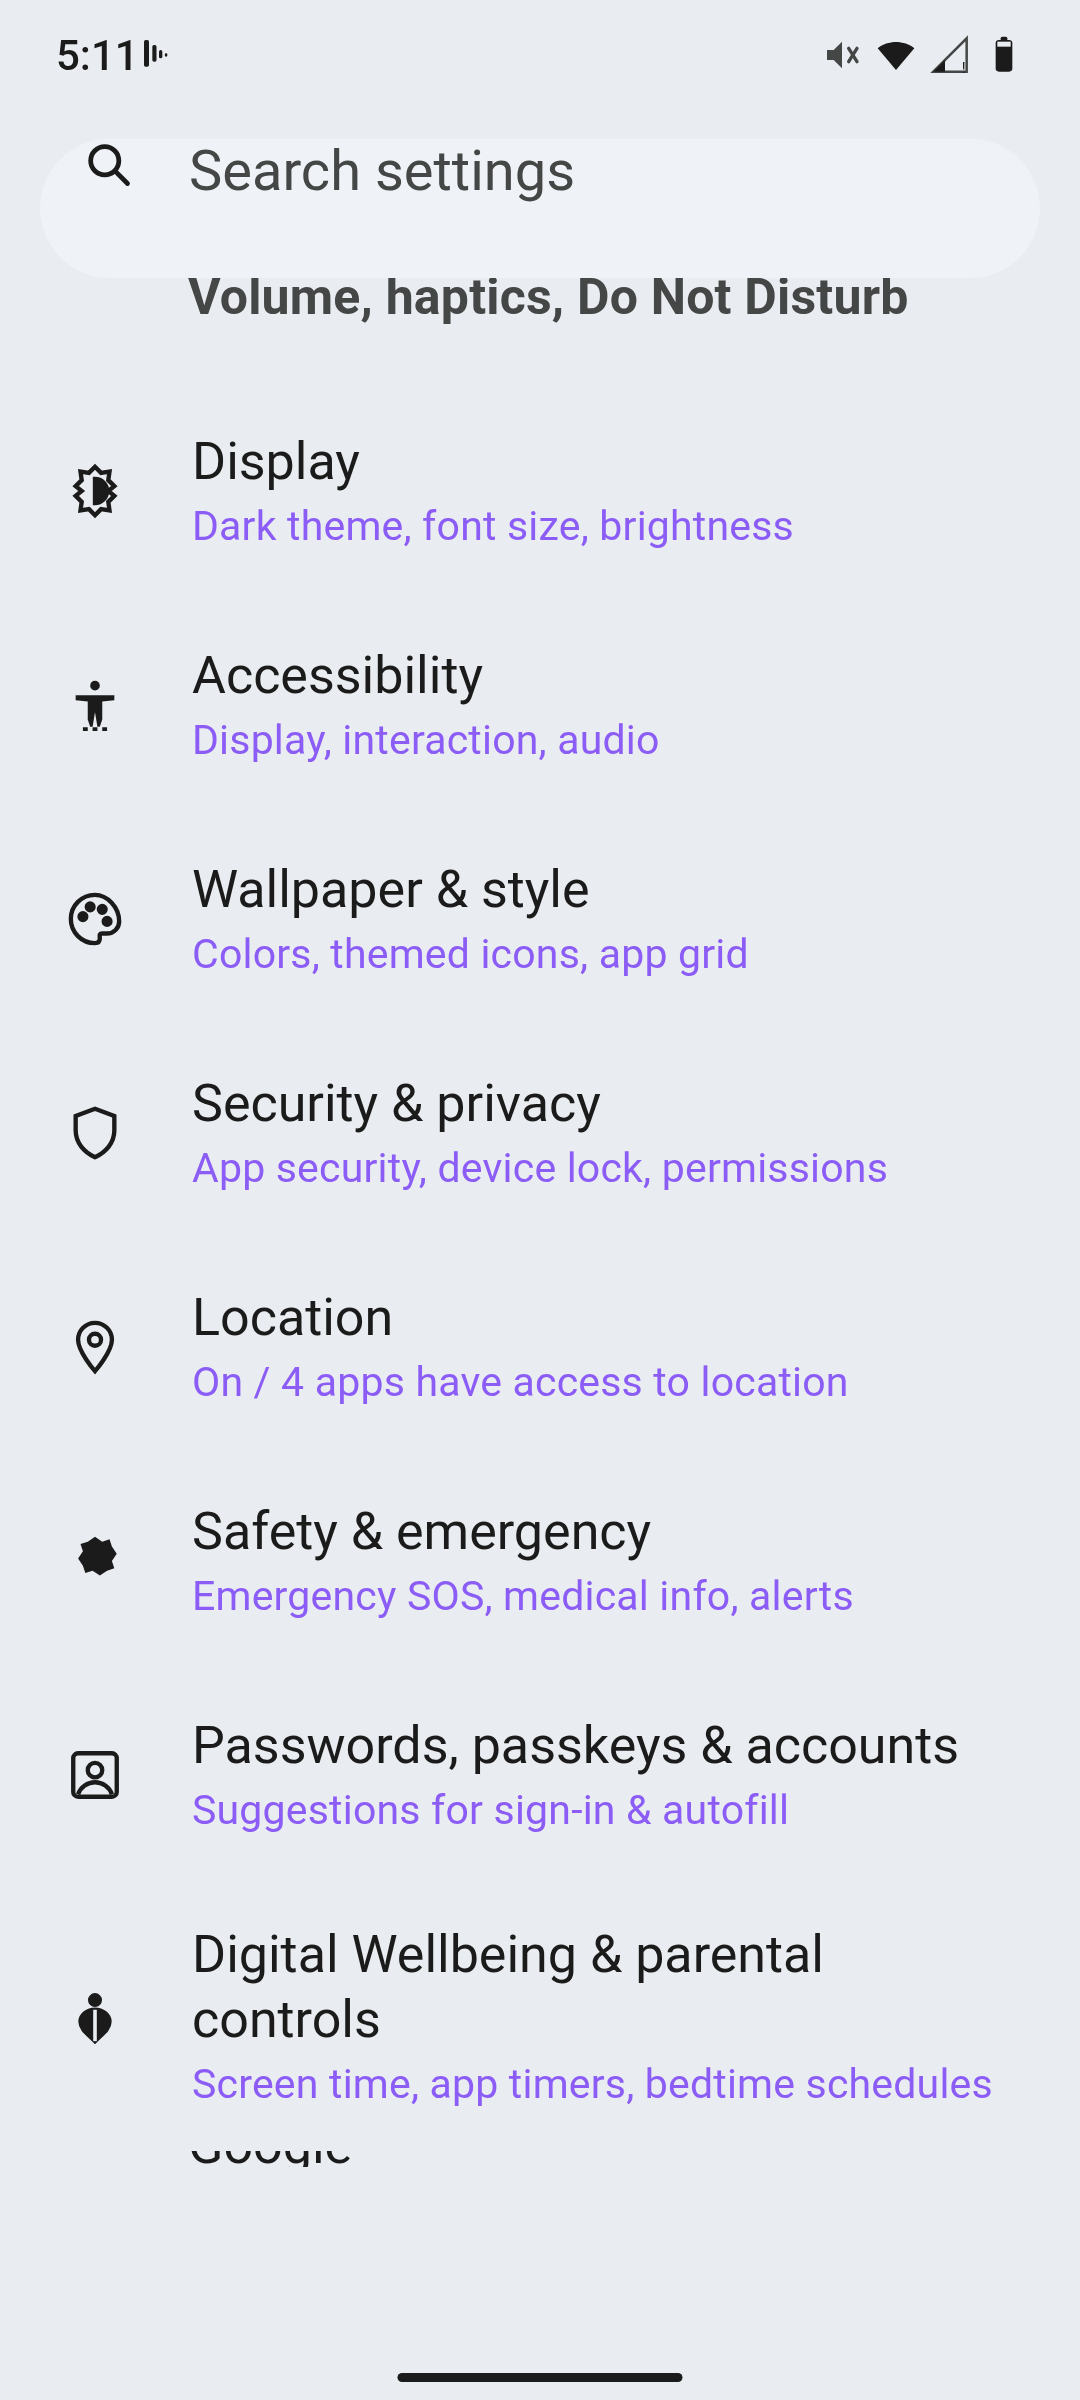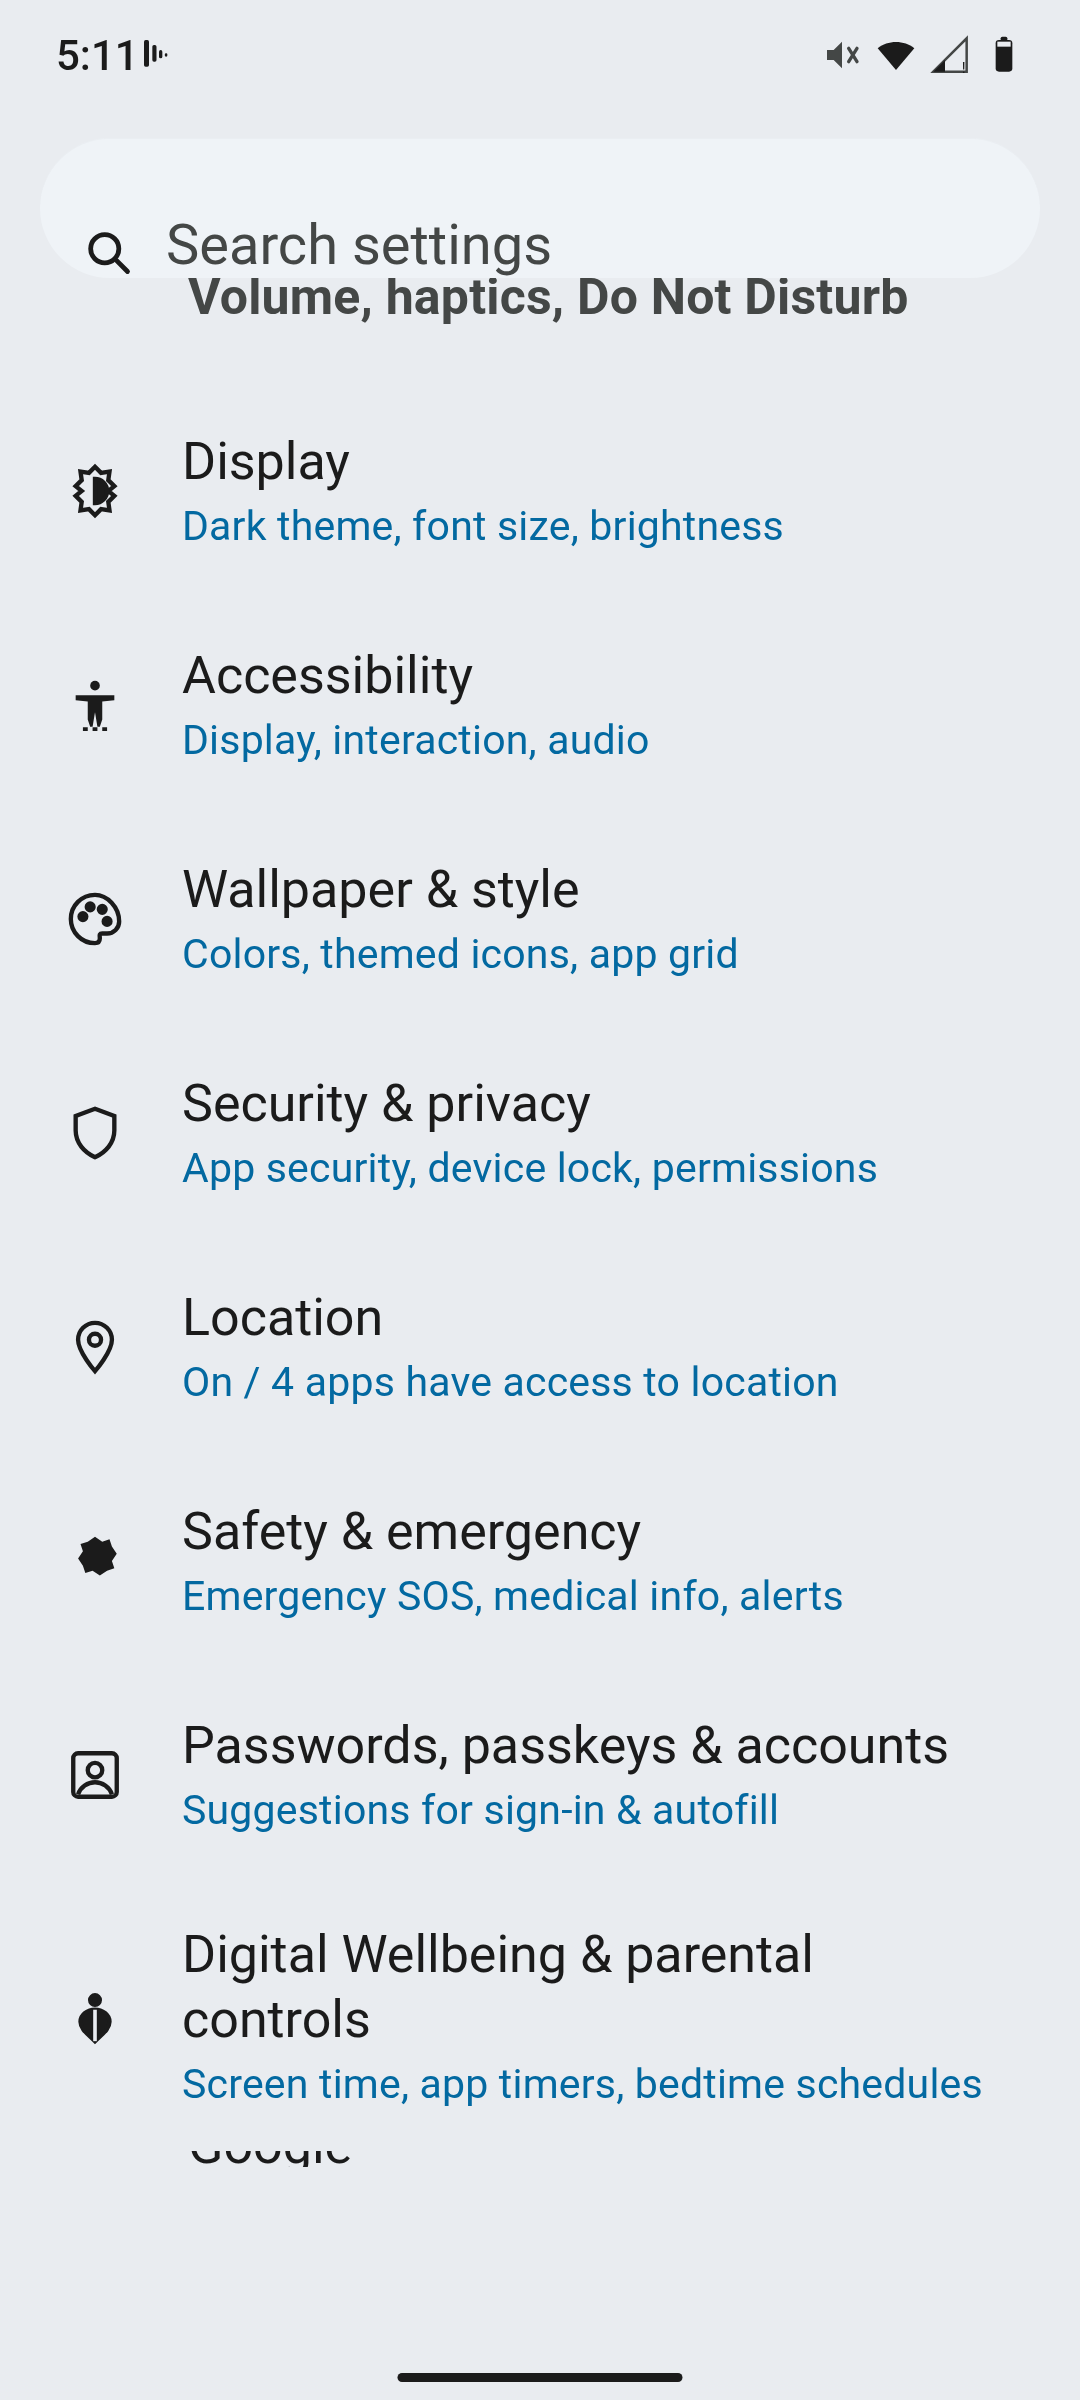--- a/index.html
+++ b/index.html
@@ -9,37 +9,37 @@
     
     .status-bar { height:110px; display:flex; align-items:center; justify-content:space-between; padding:0 56px; }
     .status-left { display:flex; align-items:center; }
     .status-time { font-size:42px; font-weight:500; color:#1b1b1b; }
     .status-right { display:flex; align-items:center; gap:14px; }
     .status-icon { width:40px; height:40px; display:flex; align-items:center; justify-content:center; }
     .status-icon svg { width:100%; height:100%; }
 
     
     .search-wrap { padding:28px 40px 0 40px; }
-    .search-pill { height:140px; background:#eff3f7; border-radius:70px; display:flex; align-items:flex-end; padding:0 42px; gap:32px; box-shadow:0 1px 0 rgba(0,0,0,0.02) inset; }
+    .search-pill { height:140px; background:#eff3f7; border-radius:70px; display:flex; align-items:flex-start; padding:0 42px; gap:55px; box-shadow:0 1px 0 rgba(0,0,0,0.02) inset; }
     .search-icon-wrap { width:52px; height:52px; display:flex; align-items:center; justify-content:center; }
     .search-icon-wrap svg { width:52px; height:52px; }
     .search-placeholder { font-size:56px; color:#444746; font-weight:400; }
 
     
     .partial-sub { padding:30px 0 0 188px; font-size:50px; color:#444746; letter-spacing:0.2px; line-height:1; height:58px; overflow:hidden; position:relative;font-weight:bold; }
     .partial-sub span { display:block; transform:translateY(-36px); }
 
     
     .list { padding-top:48px; }
-    .row { display:flex; align-items:center; padding:40px 52px 40px 48px; gap:40px; min-height:214px; }
+    .row { display:flex; align-items:center; padding:40px 52px 40px 48px; gap:50px; min-height:214px; }
     .row .icon-col { width:94px; display:flex; align-items:center; justify-content:center; flex-shrink:0; }
     .row .icon-col svg { width:58px; height:58px; }
     .row .texts { flex:1; display:flex; flex-direction:column; gap:6px; padding-right:20px; }
     .row .title { font-size:52px; font-weight:400; color:#1b1b1b; line-height:1.25; }
-    .row .sub { font-size:41px; color:#0369a1; letter-spacing:0.2px; line-height:1.3; }
+    .row .sub { font-size:41px; color:#8b5cf6; letter-spacing:0.2px; line-height:1.3; }
 
     
     .partial-next { padding:10px 0 0 188px; font-size:52px; color:#1b1b1b; height:16px; overflow:hidden; }
     .partial-next span { display:block; transform:translateY(-46px); }
 
     
     .nav-handle { position:absolute; bottom:18px; left:50%; transform:translateX(-50%); width:285px; height:9px; border-radius:6px; background:#1b1b1b; }
   </style>
 </head>
 <body>

